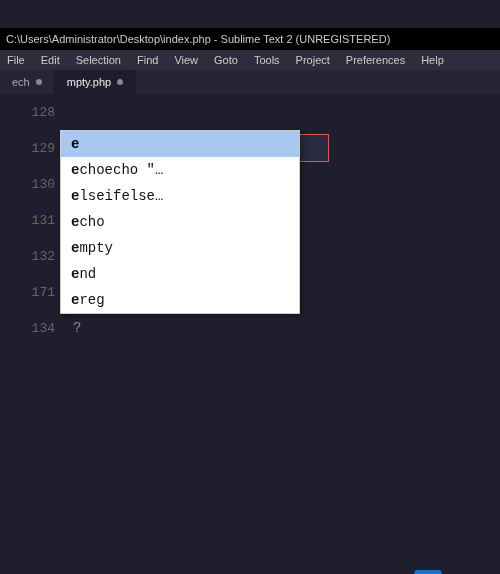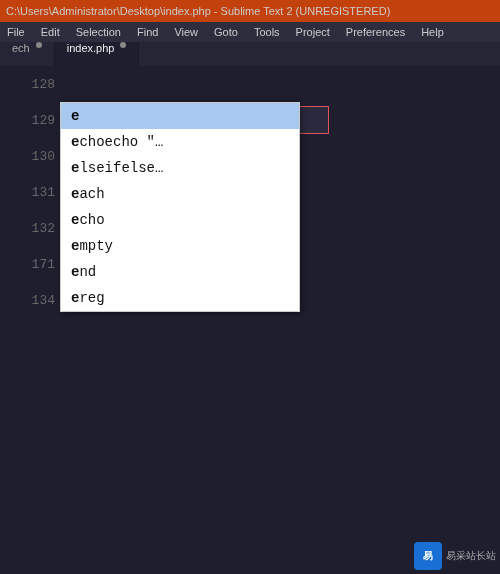--- a/index.html
+++ b/index.html
@@ -6,28 +6,29 @@
     body {
       width: 500px;
       height: 574px;
       font-family: 'Courier New', Courier, monospace;
       background: #1e1e2e;
       overflow: hidden;
     }
 
     
     #title-bar {
-      background: #c2410c;
+      background: #000000;
       height: 22px;
       display: flex;
       align-items: center;
       padding: 0 6px;
       font-size: 11px;
       color: #ccc;
       font-family: Arial, sans-serif;
+      margin-top: 28px;
     }
 
     
     #menu-bar {
       background: #2d2d3d;
       height: 20px;
       display: flex;
       align-items: center;
       padding: 0 4px;
       font-size: 11px;
@@ -42,21 +43,21 @@
 
     
     #tab-bar {
       background: #252535;
       height: 24px;
       display: flex;
       align-items: stretch;
     }
     .tab {
       display: flex;
-      align-items: flex-start;
+      align-items: center;
       padding: 0 12px;
       font-size: 11px;
       color: #aaa;
       font-family: Arial, sans-serif;
       border-right: 1px solid #1a1a2a;
       cursor: pointer;
       gap: 6px;
     }
     .tab.active {
       background: #1e1e2e;
@@ -201,21 +202,21 @@
   <span class="menu-item">Preferences</span>
   <span class="menu-item">Help</span>
 </div>
 
 <div id="tab-bar">
   <div class="tab">
     <span>ech</span>
     <span class="tab-dot"></span>
   </div>
   <div class="tab active">
-    <span>index.php</span>
+    <span>mpty.php</span>
     <span class="tab-dot"></span>
   </div>
 </div>
 
 <div id="editor">
 
   <div class="line">
     <div class="line-number">128</div>
     <div class="line-content"></div>
   </div>
@@ -263,25 +264,20 @@
         <span class="ac-bold">e</span><span>choecho "…</span>
       </span>
     </div>
 
     <div class="ac-item">
       <span class="ac-item-text">
         <span class="ac-bold">e</span><span>lseifelse…</span>
       </span>
     </div>
 
-    <div class="ac-item">
-      <span class="ac-item-text">
-        <span class="ac-bold">e</span><span>ach</span>
-      </span>
-    </div>
 
     <div class="ac-item">
       <span class="ac-item-text">
         <span class="ac-bold">e</span><span>cho</span>
       </span>
     </div>
 
     <div class="ac-item">
       <span class="ac-item-text">
         <span class="ac-bold">e</span><span>mpty</span>

